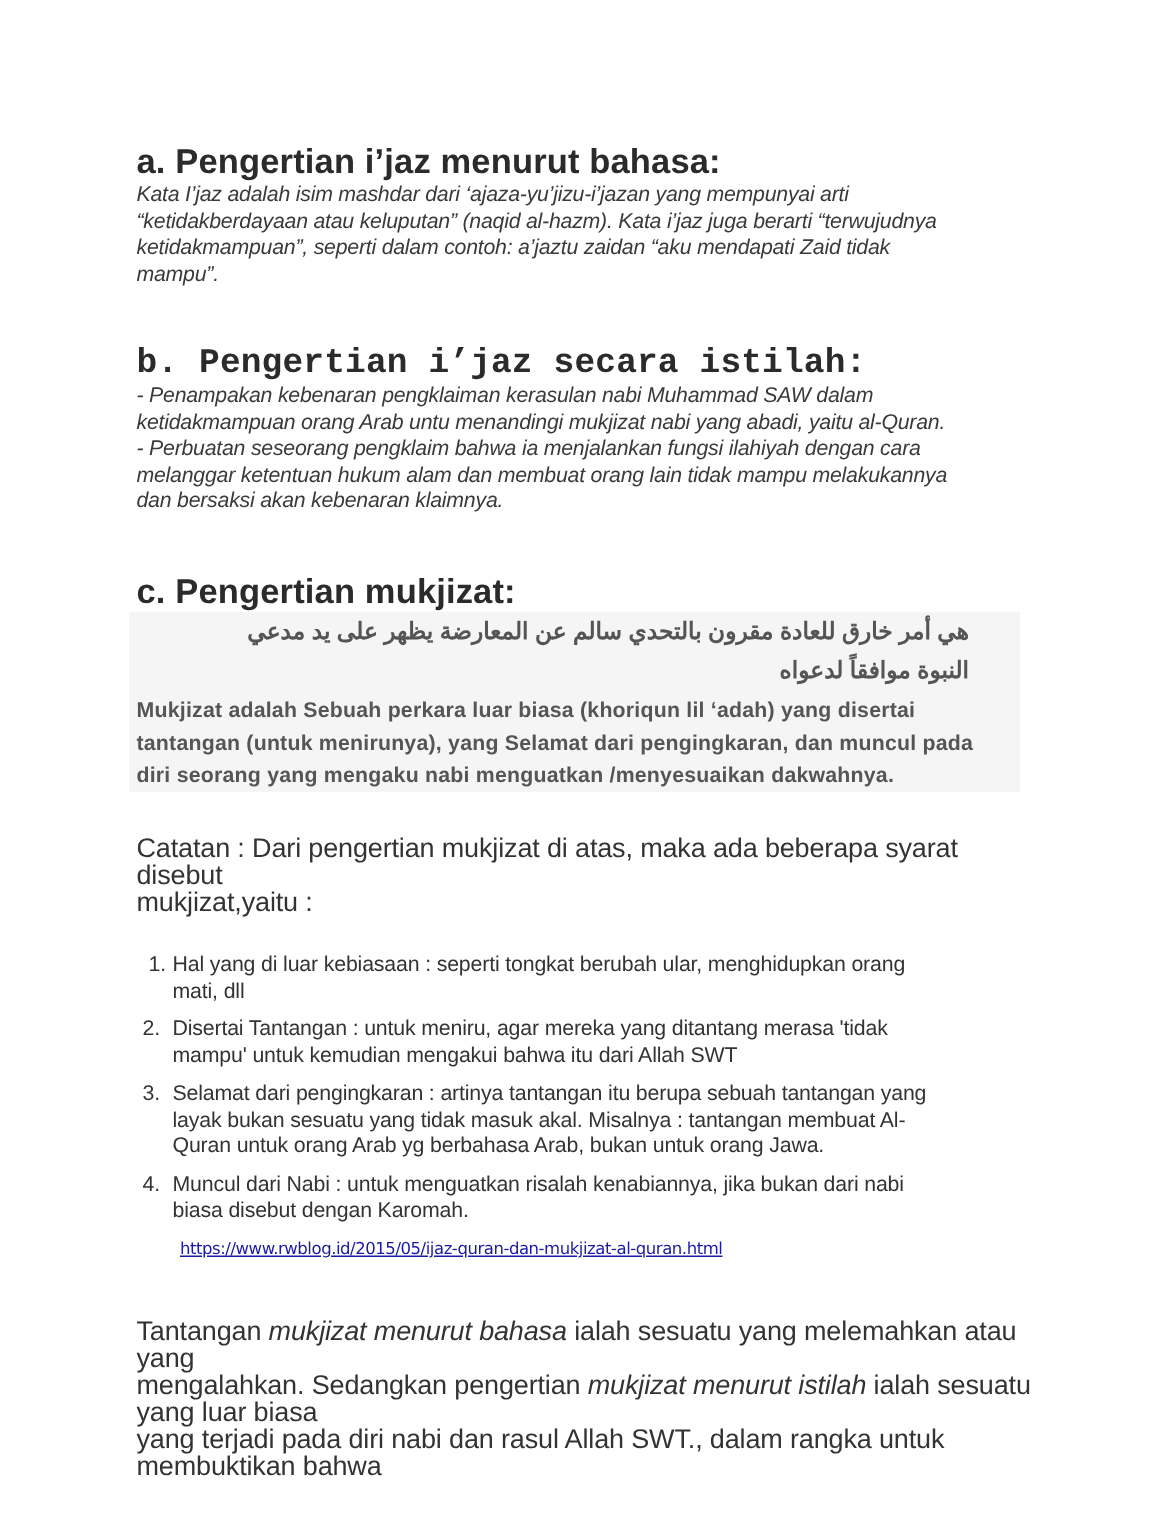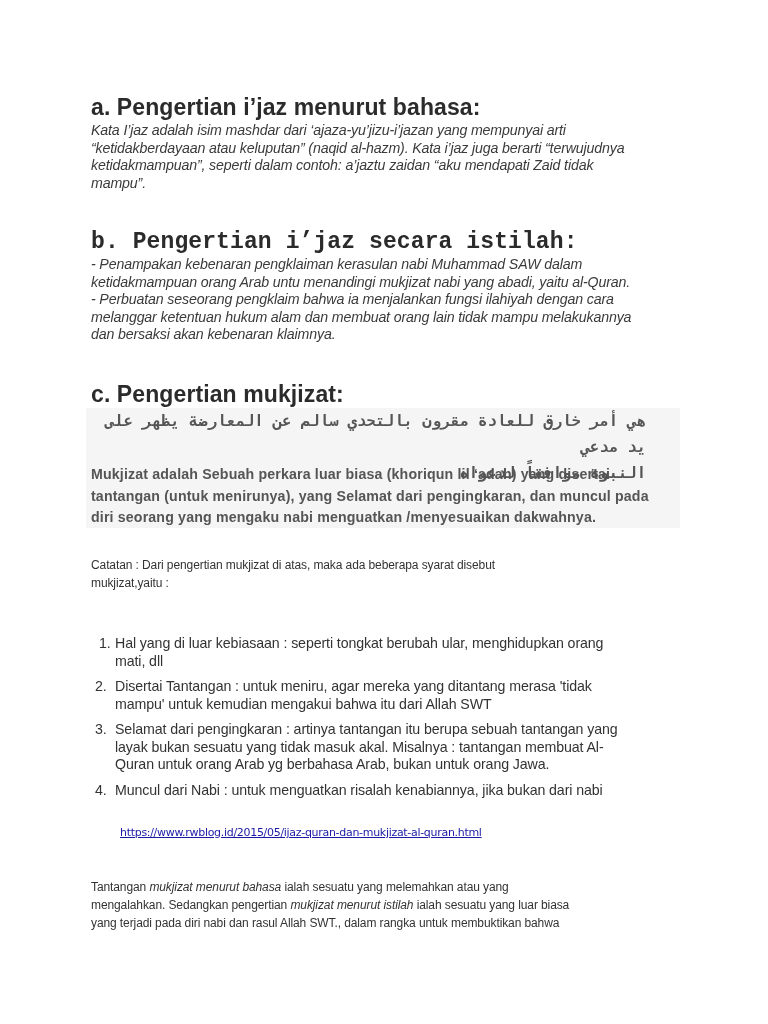--- a/index.html
+++ b/index.html
@@ -40,42 +40,42 @@
       line-height: 17.5px;
       color: #3a3a3a;
       letter-spacing: -0.15px;
       font-style: italic;
     }
     .para-plain {
       position: absolute;
       left: 91px;
       width: 600px;
       margin: 0;
-      font-size: 12px;
+      font-size: 18px;
       line-height: 18px;
       color: #333333;
       letter-spacing: -0.1px;
     }
     .gray-box {
       position: absolute;
       left: 86px;
       top: 408px;
       width: 594px;
       height: 120px;
       background: #f5f5f5;
     }
     .arabic {
       position: absolute;
       left: 88px;
       top: 409px;
       width: 558px;
       margin: 0;
       direction: rtl;
       text-align: right;
-      font-family: Liberation Mono, monospace;
+      font-family: Liberation Sans, sans-serif;
       font-weight: bold;
       font-size: 15.5px;
       line-height: 26px;
       color: #555555;
     }
     .mukjizat-def {
       position: absolute;
       left: 91px;
       top: 464px;
       width: 600px;
@@ -177,20 +177,21 @@
     </li>
     <li class="list-item">
       <span class="num">3.</span>
       <div>Selamat dari pengingkaran : artinya tantangan itu berupa sebuah tantangan yang</div>
       <div>layak bukan sesuatu yang tidak masuk akal. Misalnya : tantangan membuat Al-</div>
       <div>Quran untuk orang Arab yg berbahasa Arab, bukan untuk orang Jawa.</div>
     </li>
     <li class="list-item">
       <span class="num">4.</span>
       <div>Muncul dari Nabi : untuk menguatkan risalah kenabiannya, jika bukan dari nabi</div>
+      <div>biasa disebut dengan Karomah.</div>
     </li>
   </ol>
 
   <a class="source-link">https://www.rwblog.id/2015/05/ijaz-quran-dan-mukjizat-al-quran.html</a>
 
   <div class="para-plain" style="top:878px;">
     <div>
       <span>Tantangan </span><em>mukjizat menurut bahasa</em><span> ialah sesuatu yang melemahkan atau yang</span>
     </div>
     <div>

